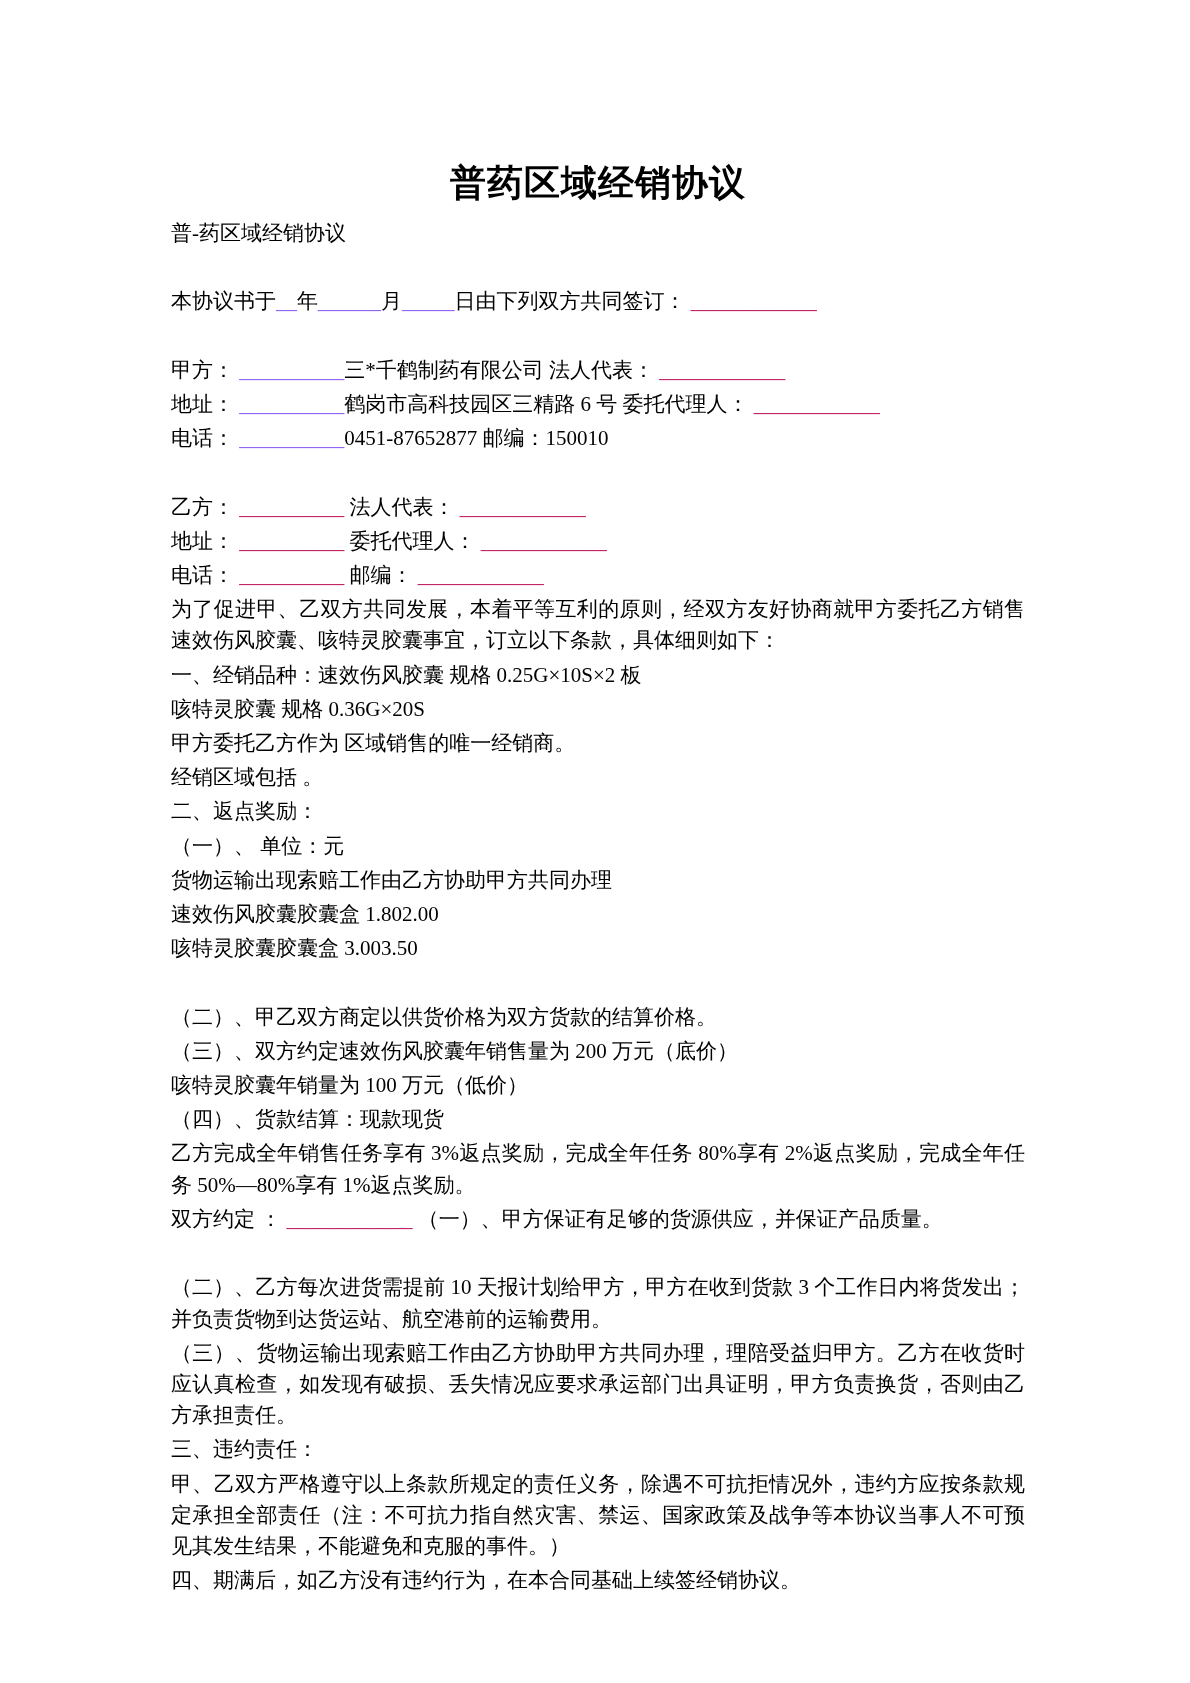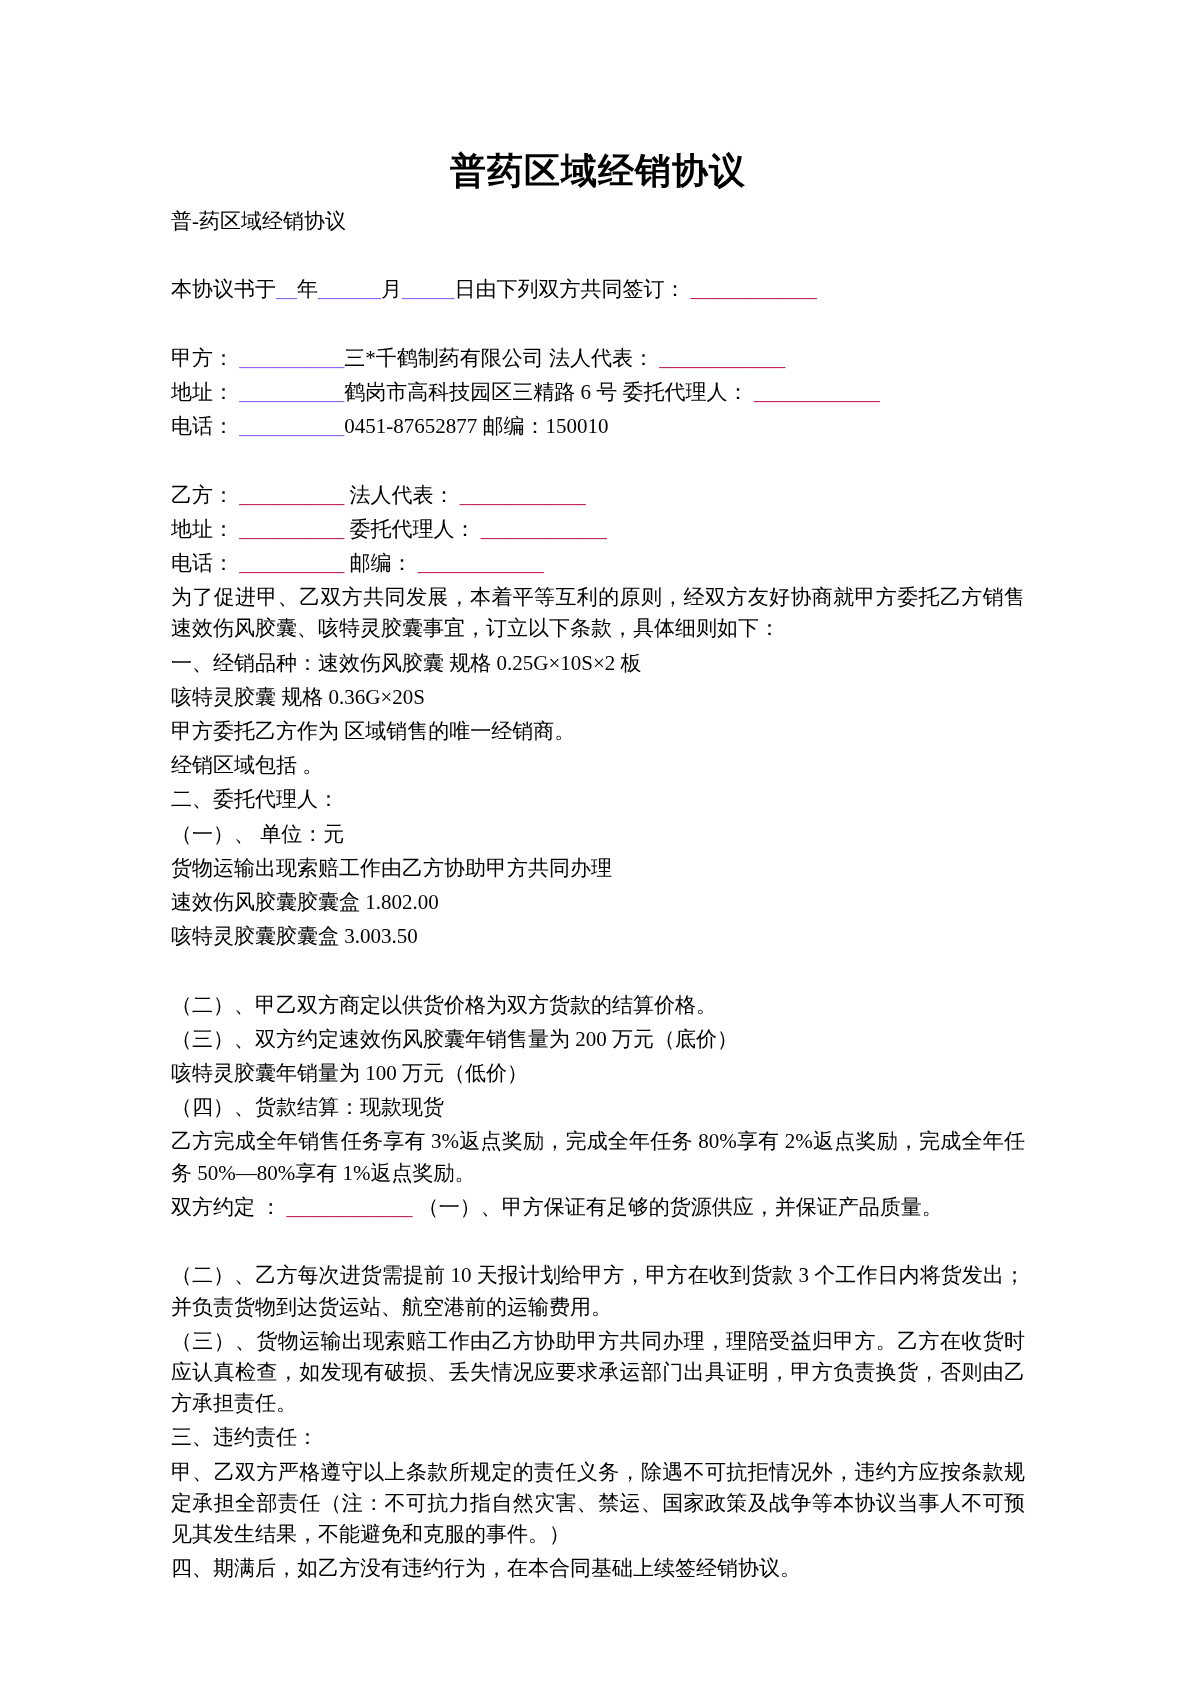--- a/index.html
+++ b/index.html
@@ -17,21 +17,21 @@
     font-family: "Liberation Serif", "DejaVu Serif", serif;
     font-size: 21px;
     color: #000000;
     overflow: hidden;
   }
   .doc-title {
     font-size: 36px;
     line-height: 50px;
     font-weight: bold;
     text-align: center;
-    margin: 0 0 10px 0;
+    margin: 12px 0 10px 0;
     letter-spacing: 1px;
   }
   .doc-body .line {
     margin: 3px;
     line-height: 31.2px;
     text-align: justify;
     word-break: normal;
   }
   .doc-body .line.blank {
     text-align: left;
@@ -60,21 +60,21 @@
       <p class="line"><span>电话： </span><span class="blank-black">__________</span><span>0451-87652877 邮编：150010</span></p>
       <p class="line blank">&nbsp;</p>
       <p class="line"><span>乙方： </span><span class="blank-gray">__________</span><span> 法人代表： </span><span class="blank-gray">____________</span></p>
       <p class="line"><span>地址： </span><span class="blank-gray">__________</span><span> 委托代理人： </span><span class="blank-gray">____________</span></p>
       <p class="line"><span>电话： </span><span class="blank-gray">__________</span><span> 邮编： </span><span class="blank-gray">____________</span></p>
       <p class="line"><span>为了促进甲、乙双方共同发展，本着平等互利的原则，经双方友好协商就甲方委托乙方销售速效伤风胶囊、咳特灵胶囊事宜，订立以下条款，具体细则如下：</span></p>
       <p class="line"><span>一、经销品种：速效伤风胶囊 规格 0.25G×10S×2 板</span></p>
       <p class="line"><span>咳特灵胶囊 规格 0.36G×20S</span></p>
       <p class="line"><span>甲方委托乙方作为 区域销售的唯一经销商。</span></p>
       <p class="line"><span>经销区域包括 。</span></p>
-      <p class="line"><span>二、委托代理人：</span></p>
+      <p class="line"><span>二、返点奖励：</span></p>
       <p class="line"><span>（一）、 单位：元</span></p>
       <p class="line"><span>货物运输出现索赔工作由乙方协助甲方共同办理</span></p>
       <p class="line"><span>速效伤风胶囊胶囊盒 1.802.00</span></p>
       <p class="line"><span>咳特灵胶囊胶囊盒 3.003.50</span></p>
       <p class="line blank">&nbsp;</p>
       <p class="line"><span>（二）、甲乙双方商定以供货价格为双方货款的结算价格。</span></p>
       <p class="line"><span>（三）、双方约定速效伤风胶囊年销售量为 200 万元（底价）</span></p>
       <p class="line"><span>咳特灵胶囊年销量为 100 万元（低价）</span></p>
       <p class="line"><span>（四）、货款结算：现款现货</span></p>
       <p class="line"><span>乙方完成全年销售任务享有 3%返点奖励，完成全年任务 80%享有 2%返点奖励，完成全年任务 50%—80%享有 1%返点奖励。</span></p>

